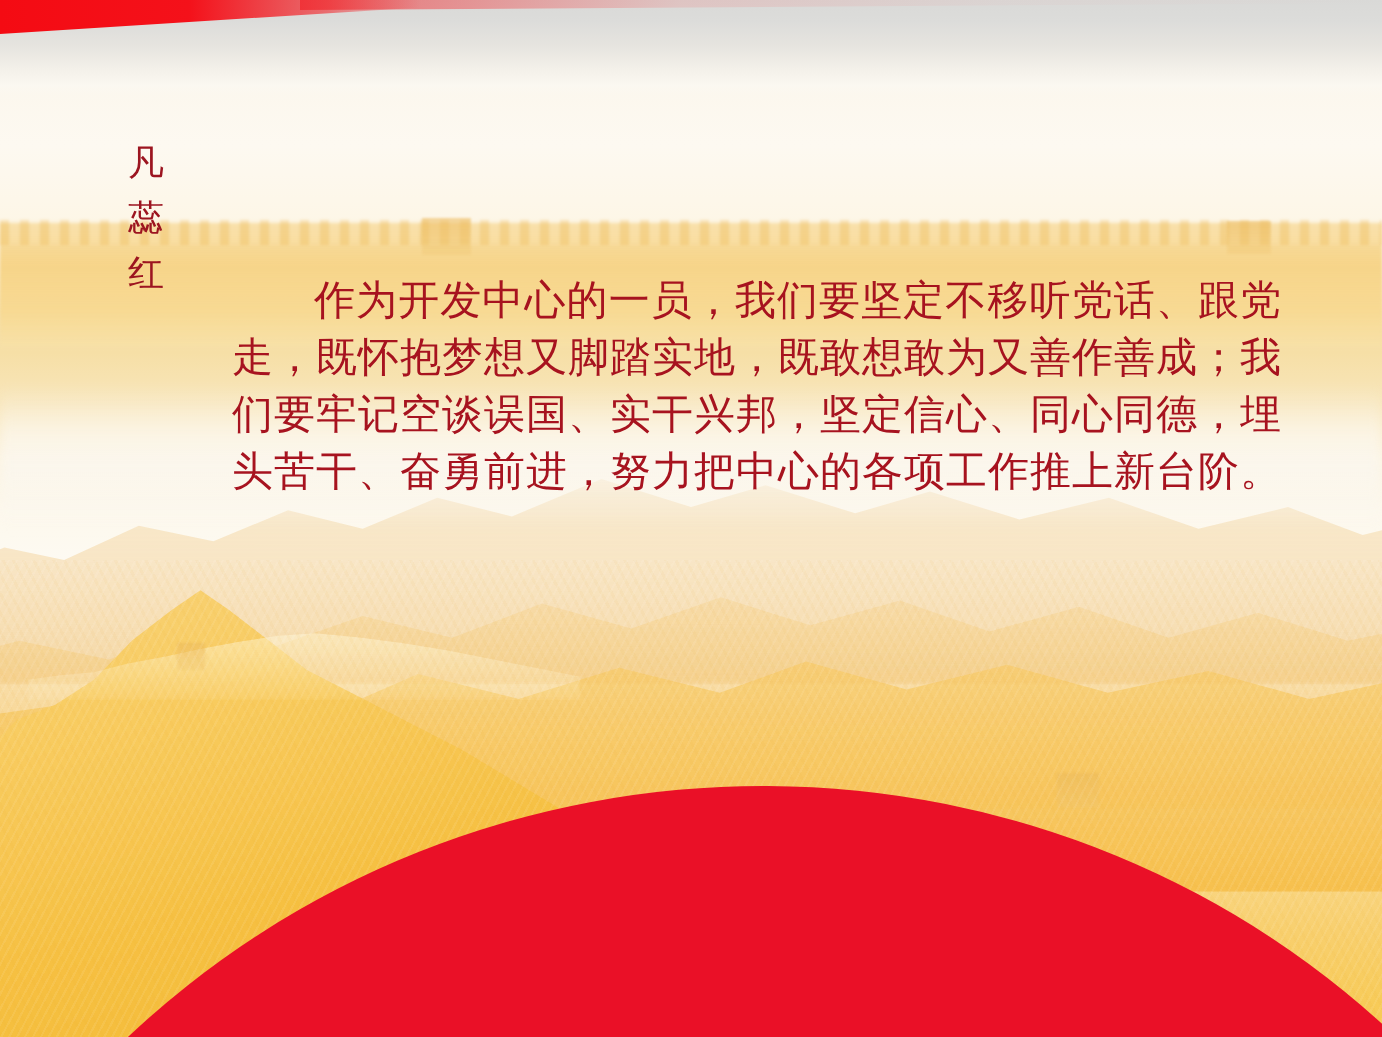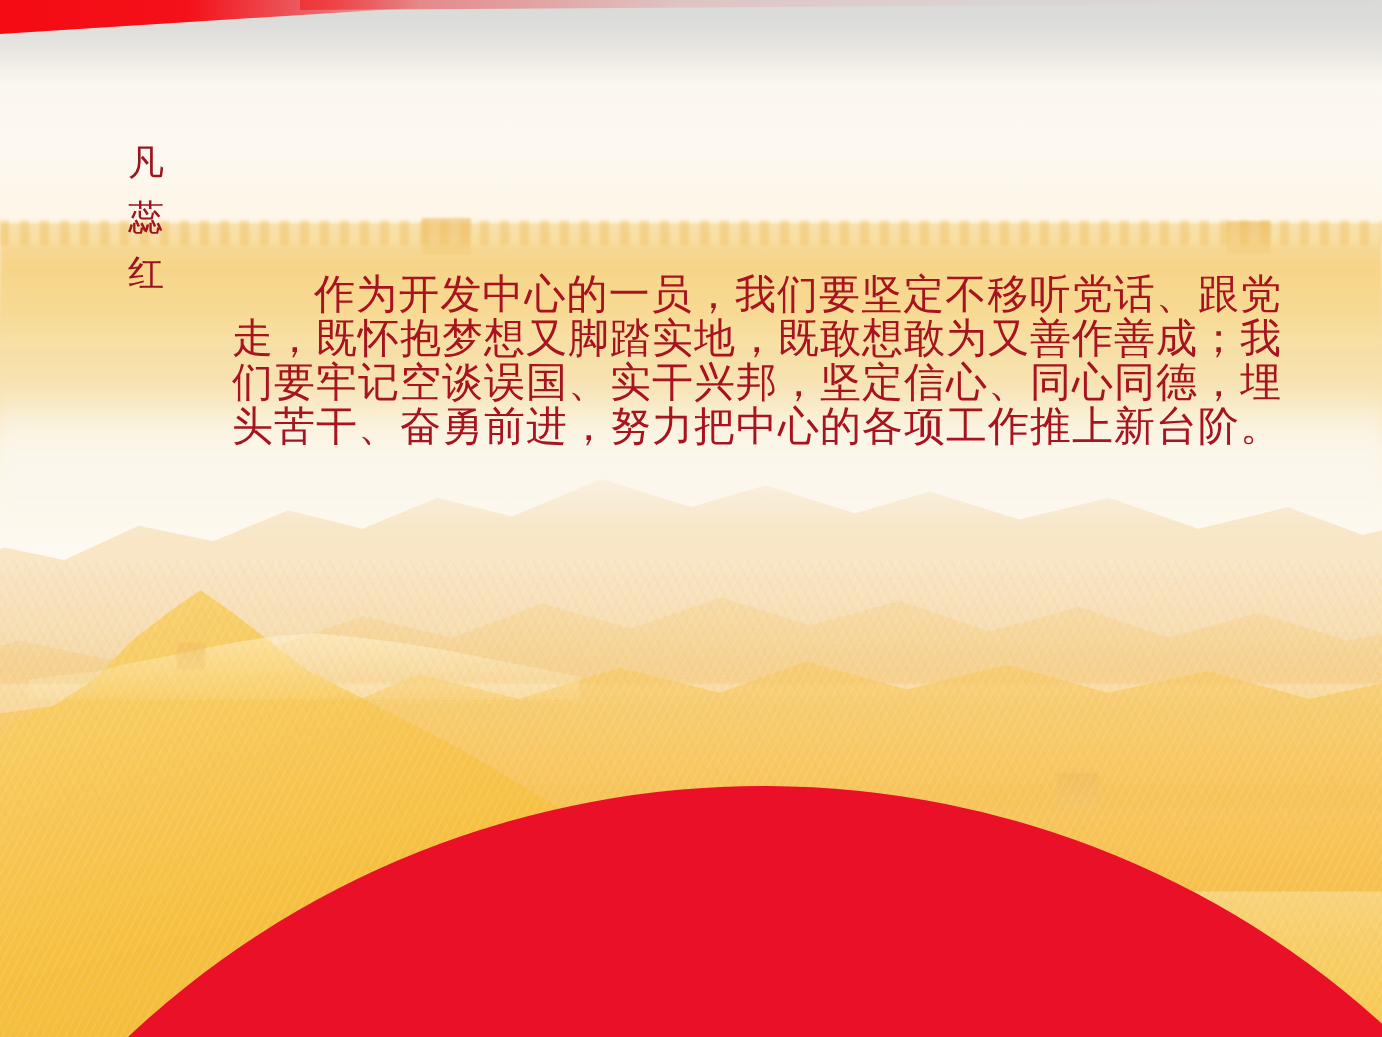--- a/index.html
+++ b/index.html
@@ -264,21 +264,21 @@
   }
   .vtitle span { display: block; }
 
   .body-text {
     position: absolute;
     left: 232px;
     top: 272px;
     width: 1050px;
     color: #a7131f;
     font-size: 41px;
-    line-height: 44px;
+    line-height: 57px;
     text-indent: 82px;
     letter-spacing: 1px;
     text-align: justify;
     font-family: "Liberation Serif", "DejaVu Serif", serif;
   }
 </style>
 </head>
 <body>
 
 <div class="slide">

